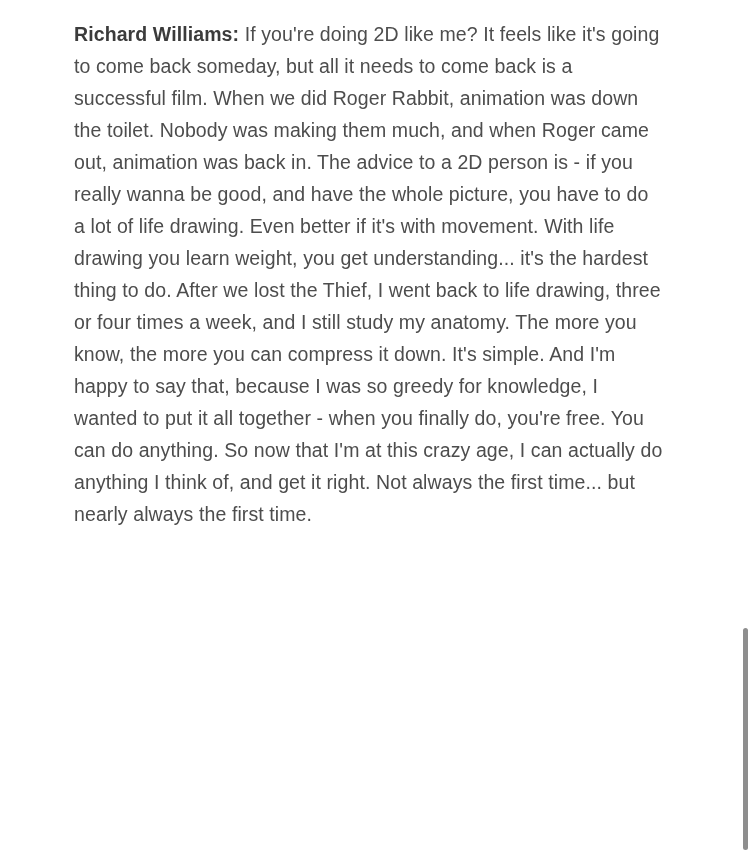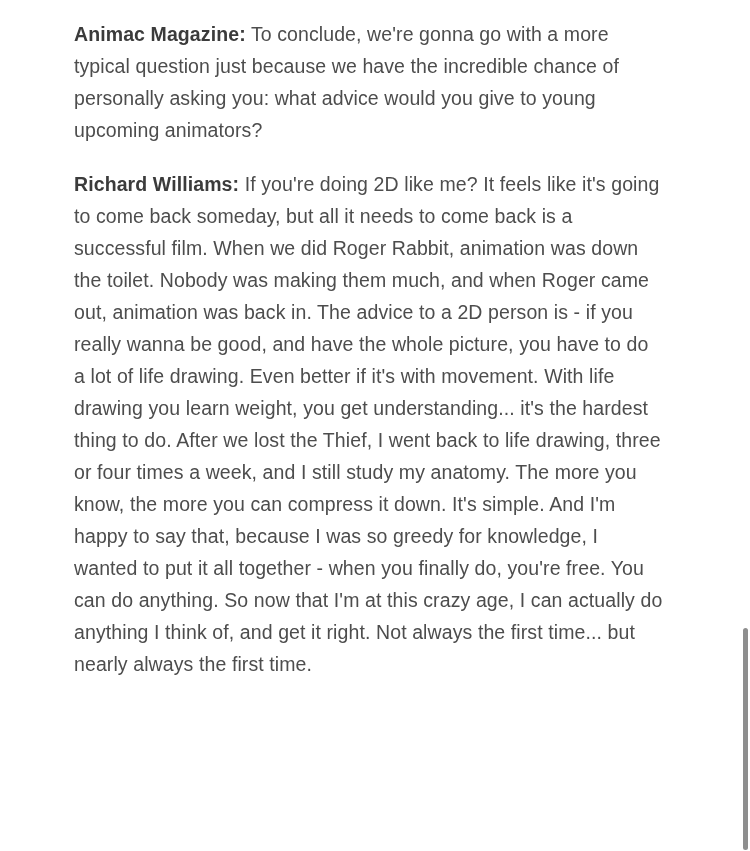--- a/index.html
+++ b/index.html
@@ -58,23 +58,20 @@
     background: #8e8e8e;
   }
 </style>
 </head>
 <body>
 
 <div class="page">
 
   <div class="article">
 
-    <p class="para">
-      <span class="speaker">Animac Magazine:</span><span> To conclude, we're gonna go with a more typical question just because we have the incredible chance of personally asking you: what advice would you give to young upcoming animators?</span>
-    </p>
 
     <p class="para">
       <span class="speaker">Richard Williams:</span><span> If you're doing 2D like me? It feels like it's going to come back someday, but all it needs to come back is a successful film. When we did Roger Rabbit, animation was down the toilet. Nobody was making them much, and when Roger came out, animation was back in. The advice to a 2D person is - if you really wanna be good, and have the whole picture, you have to do a lot of life drawing. Even better if it's with movement. With life drawing you learn weight, you get understanding... it's the hardest thing to do. After we lost the Thief, I went back to life drawing, three or four times a week, and I still study my anatomy. The more you know, the more you can compress it down. It's simple. And I'm happy to say that, because I was so greedy for knowledge, I wanted to put it all together - when you finally do, you're free. You can do anything. So now that I'm at this crazy age, I can actually do anything I think of, and get it right. Not always the first time... but nearly always the first time.</span>
     </p>
 
   </div>
 
   <div class="scrollbar-track">
     <div class="scrollbar-thumb"></div>
   </div>

